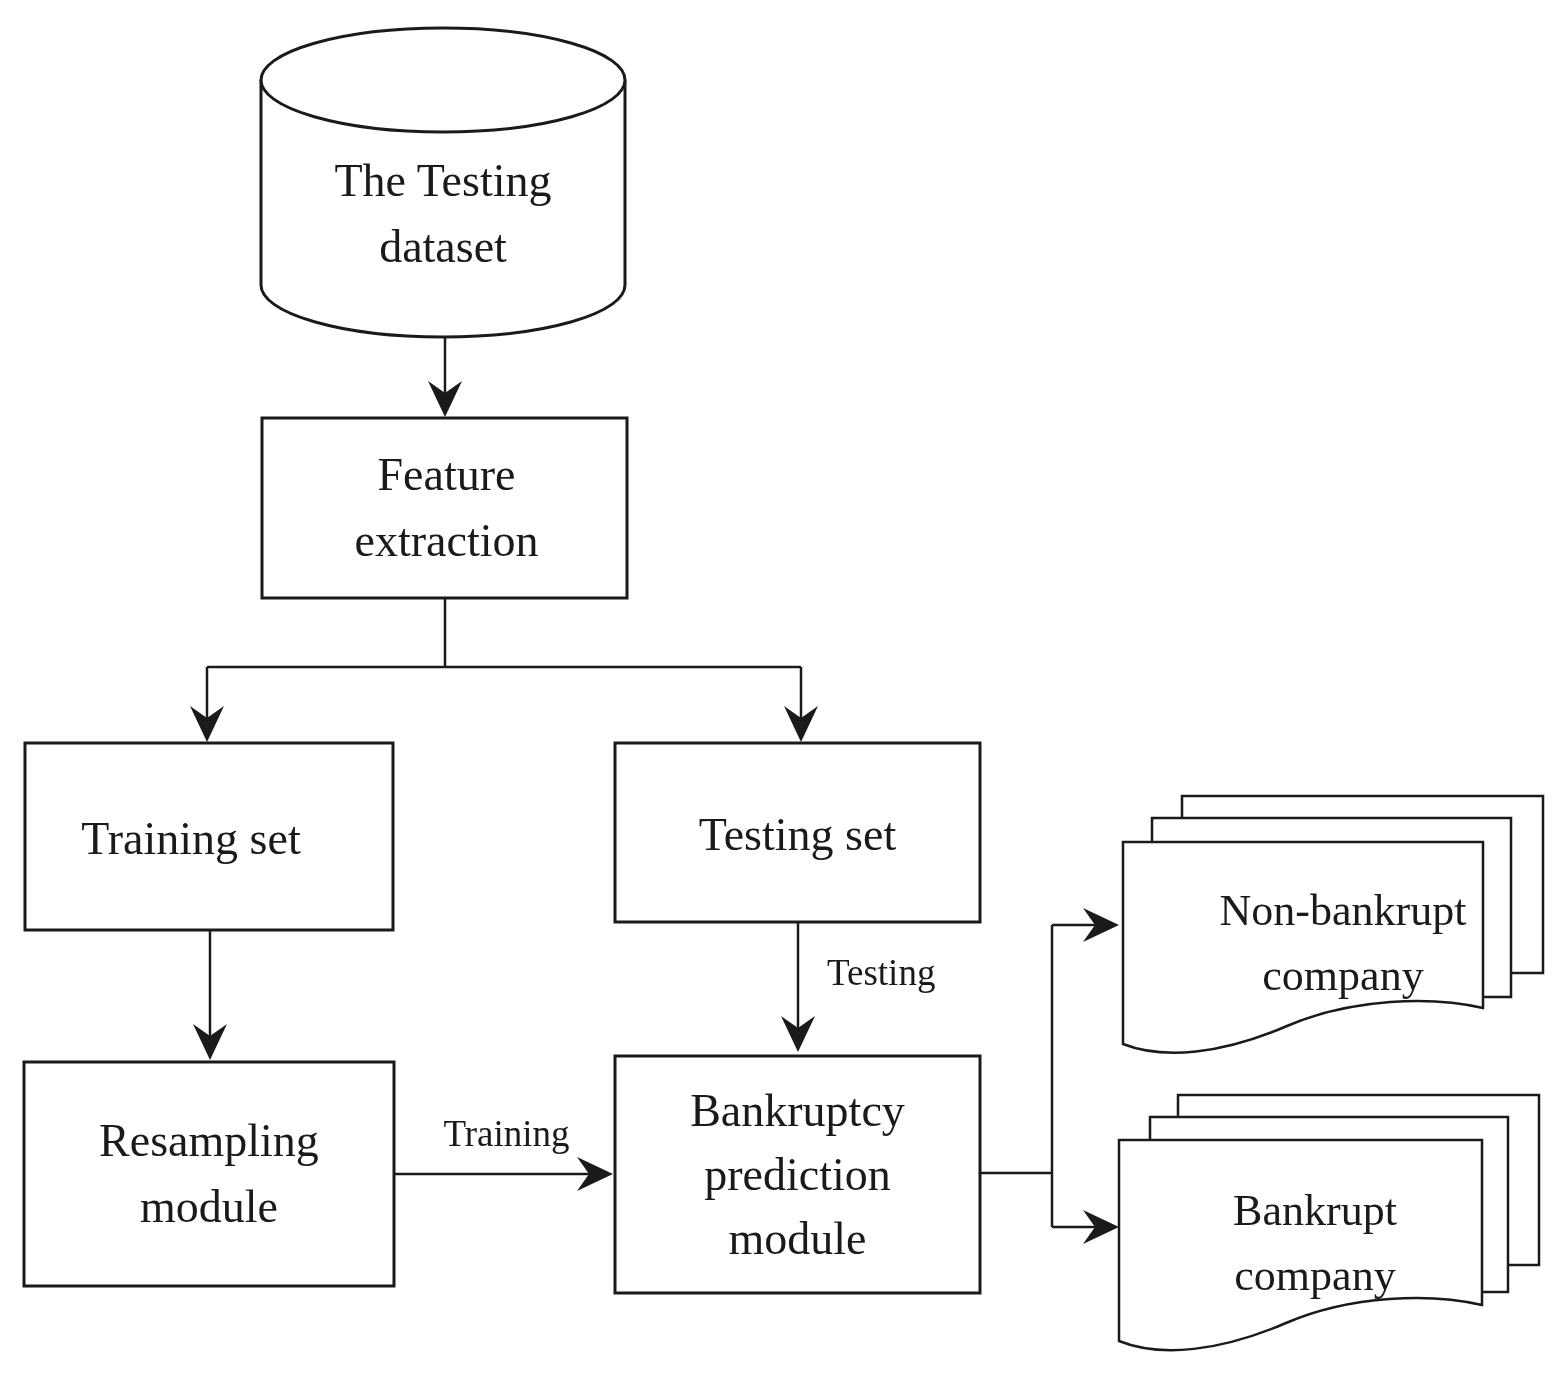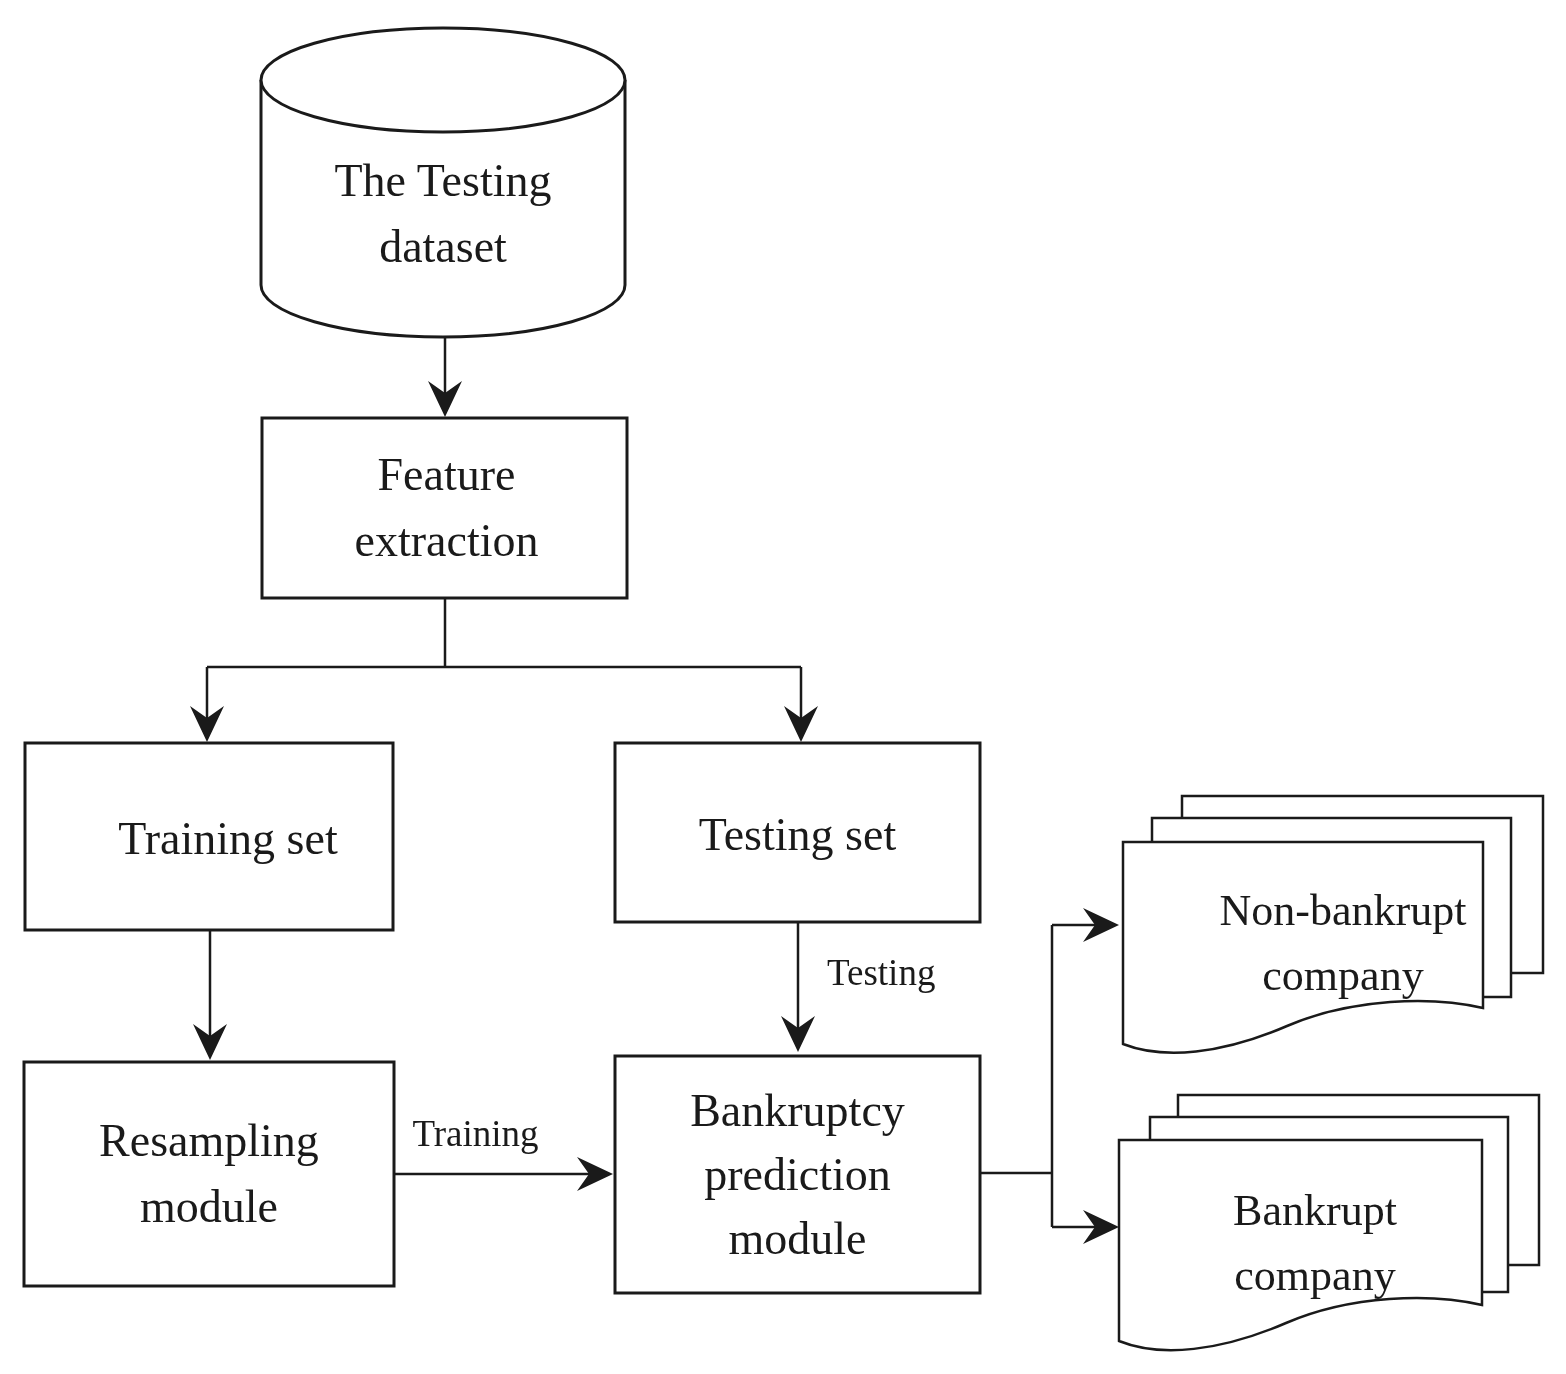--- a/index.html
+++ b/index.html
@@ -32,27 +32,27 @@
   .node-label .line{display:block;}
   .doc-label{font-size:44px;line-height:65px;padding-left:40px;}
   .edge-label{
     position:absolute;
     font-size:37px;
     line-height:44px;
     color:var(--text);
   }
   .lbl-dataset{left:278px;top:148px;width:330px;}
   .lbl-feature{left:262px;top:442px;width:299px;margin-left:35px;}
-  .lbl-training-set{left:25px;top:806px;width:332px;margin-left:37px;}
+  .lbl-training-set{left:25px;top:806px;width:332px;}
   .lbl-testing-set{left:615px;top:802px;width:365px;}
   .lbl-resampling{left:24px;top:1108px;width:370px;}
   .lbl-bankruptcy{left:615px;top:1079px;width:365px;line-height:64px;}
   .lbl-nonbankrupt{left:1123px;top:878px;width:360px;}
   .lbl-bankrupt{left:1119px;top:1178px;width:312px;}
-  .lbl-edge-training{left:378px;top:1112px;width:195px;text-align:center;}
+  .lbl-edge-training{left:409px;top:1112px;width:195px;text-align:center;}
   .lbl-edge-testing{left:827px;top:951px;width:200px;text-align:left;}
 </style>
 </head>
 <body>
 
 <div class="canvas">
 
   <svg width="1566" height="1374" viewBox="0 0 1566 1374">
 
     <path class="shape" d="M 261 80 L 261 285 A 182 52 0 0 0 625 285 L 625 80"></path>

